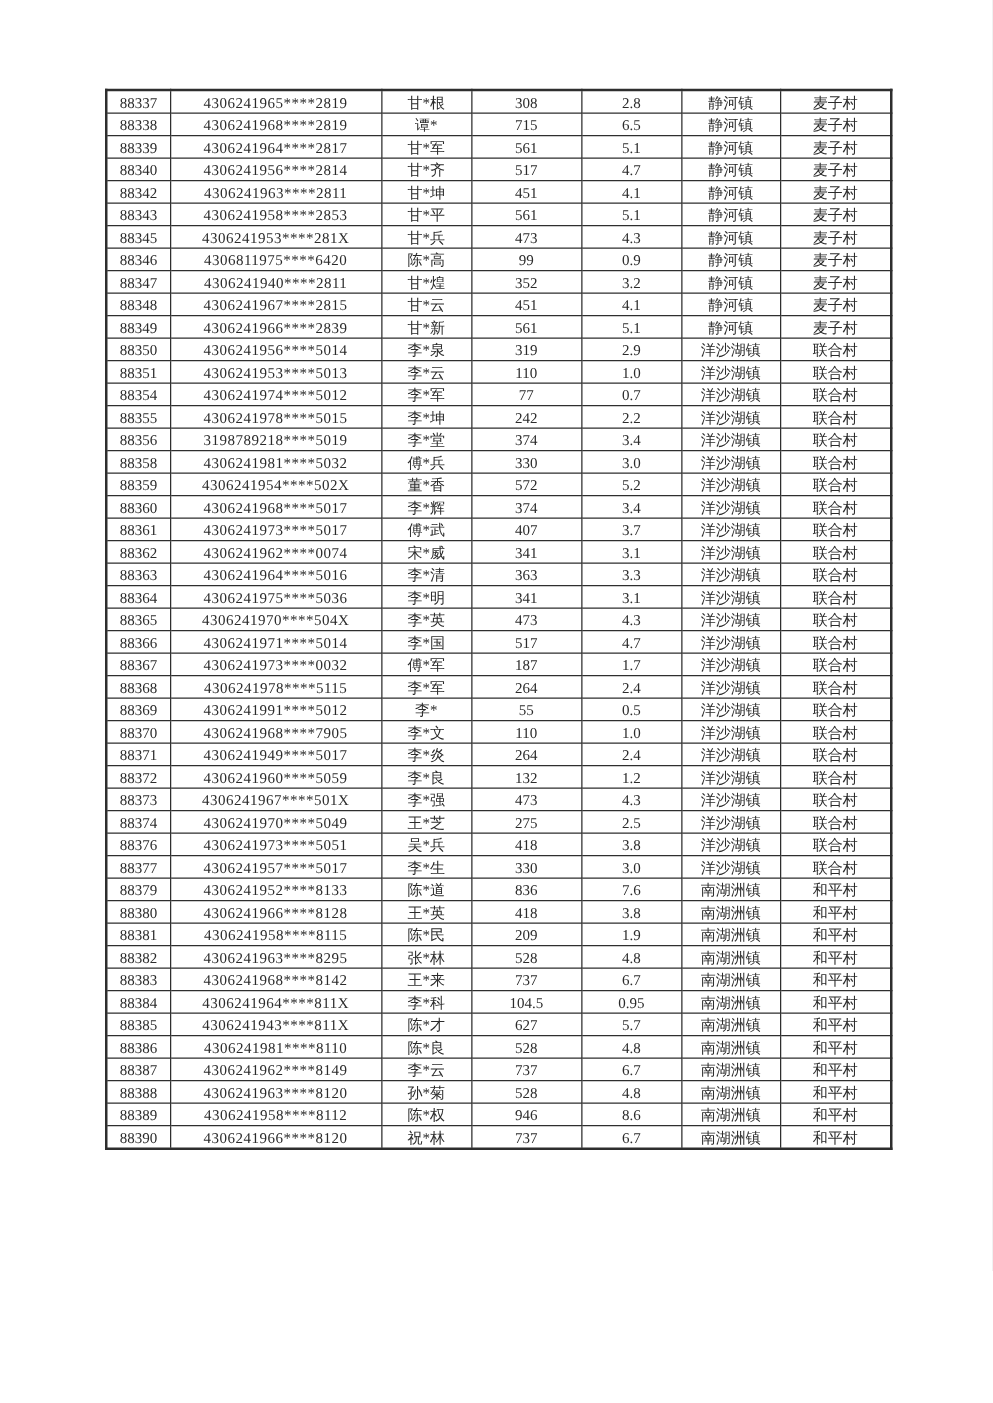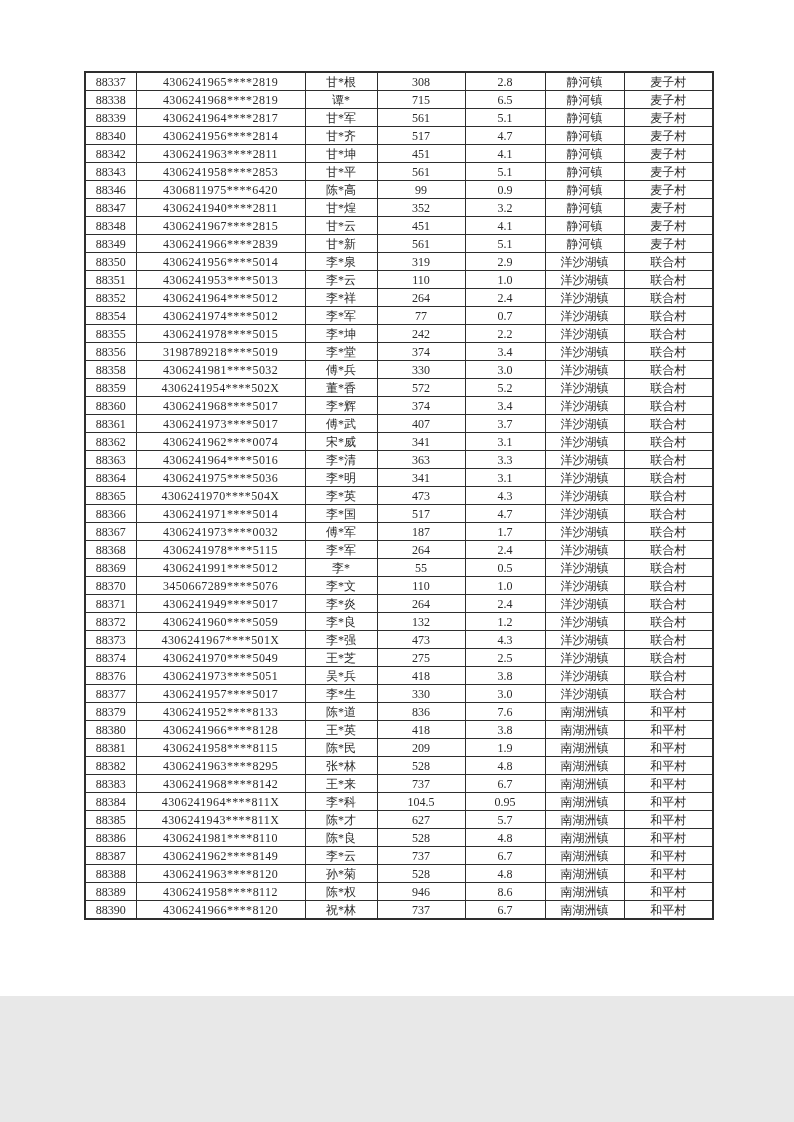--- a/index.html
+++ b/index.html
@@ -3,21 +3,21 @@
 <meta charset="utf-8">
 <style>
   html, body {
     margin: 0;
     padding: 0;
     background: #e8e8e8;
   }
   .page {
     position: relative;
     width: 794px;
-    height: 996px;
+    height: 1122px;
     margin: 0 auto;
     background: #ffffff;
     overflow: hidden;
     font-family: "Liberation Serif", "DejaVu Serif", serif;
   }
   table.records {
     position: absolute;
     left: 84px;
     top: 71px;
     width: 628px;
@@ -109,20 +109,29 @@
         <tr>
           <td class="c-serial">88343</td>
           <td class="c-idnum">4306241958****2853</td>
           <td class="c-name">甘*平</td>
           <td class="c-amount">561</td>
           <td class="c-area">5.1</td>
           <td class="c-town">静河镇</td>
           <td class="c-village">麦子村</td>
         </tr>
         <tr>
+          <td class="c-serial">88345</td>
+          <td class="c-idnum">4306241953****281X</td>
+          <td class="c-name">甘*兵</td>
+          <td class="c-amount">473</td>
+          <td class="c-area">4.3</td>
+          <td class="c-town">静河镇</td>
+          <td class="c-village">麦子村</td>
+        </tr>
+        <tr>
           <td class="c-serial">88346</td>
           <td class="c-idnum">4306811975****6420</td>
           <td class="c-name">陈*高</td>
           <td class="c-amount">99</td>
           <td class="c-area">0.9</td>
           <td class="c-town">静河镇</td>
           <td class="c-village">麦子村</td>
         </tr>
         <tr>
           <td class="c-serial">88347</td>
@@ -163,29 +172,20 @@
         <tr>
           <td class="c-serial">88351</td>
           <td class="c-idnum">4306241953****5013</td>
           <td class="c-name">李*云</td>
           <td class="c-amount">110</td>
           <td class="c-area">1.0</td>
           <td class="c-town">洋沙湖镇</td>
           <td class="c-village">联合村</td>
         </tr>
         <tr>
-          <td class="c-serial">88352</td>
-          <td class="c-idnum">4306241964****5012</td>
-          <td class="c-name">李*祥</td>
-          <td class="c-amount">264</td>
-          <td class="c-area">2.4</td>
-          <td class="c-town">洋沙湖镇</td>
-          <td class="c-village">联合村</td>
-        </tr>
-        <tr>
           <td class="c-serial">88354</td>
           <td class="c-idnum">4306241974****5012</td>
           <td class="c-name">李*军</td>
           <td class="c-amount">77</td>
           <td class="c-area">0.7</td>
           <td class="c-town">洋沙湖镇</td>
           <td class="c-village">联合村</td>
         </tr>
         <tr>
           <td class="c-serial">88355</td>
@@ -308,21 +308,21 @@
           <td class="c-serial">88369</td>
           <td class="c-idnum">4306241991****5012</td>
           <td class="c-name">李*</td>
           <td class="c-amount">55</td>
           <td class="c-area">0.5</td>
           <td class="c-town">洋沙湖镇</td>
           <td class="c-village">联合村</td>
         </tr>
         <tr>
           <td class="c-serial">88370</td>
-          <td class="c-idnum">3450667289****5076</td>
+          <td class="c-idnum">4306241968****7905</td>
           <td class="c-name">李*文</td>
           <td class="c-amount">110</td>
           <td class="c-area">1.0</td>
           <td class="c-town">洋沙湖镇</td>
           <td class="c-village">联合村</td>
         </tr>
         <tr>
           <td class="c-serial">88371</td>
           <td class="c-idnum">4306241949****5017</td>
           <td class="c-name">李*炎</td>

